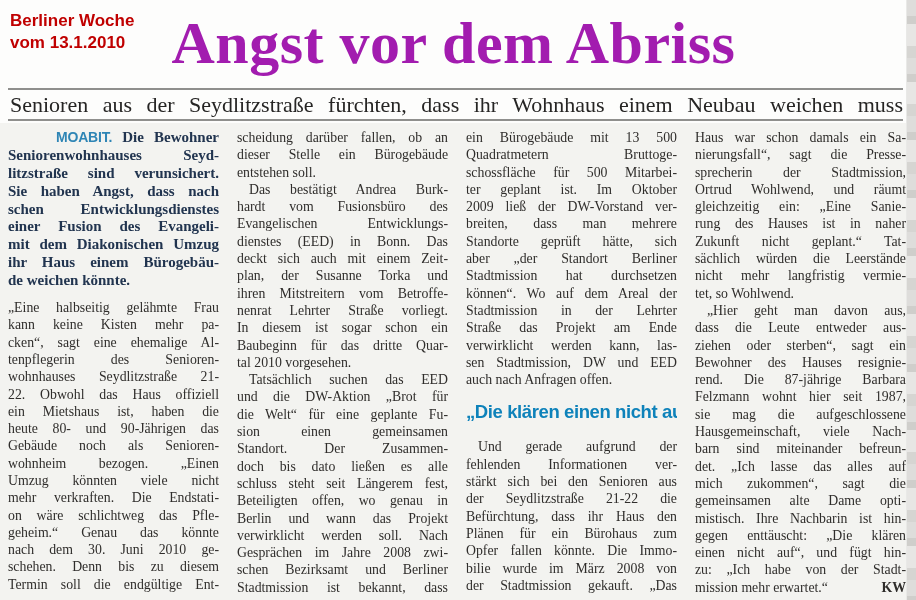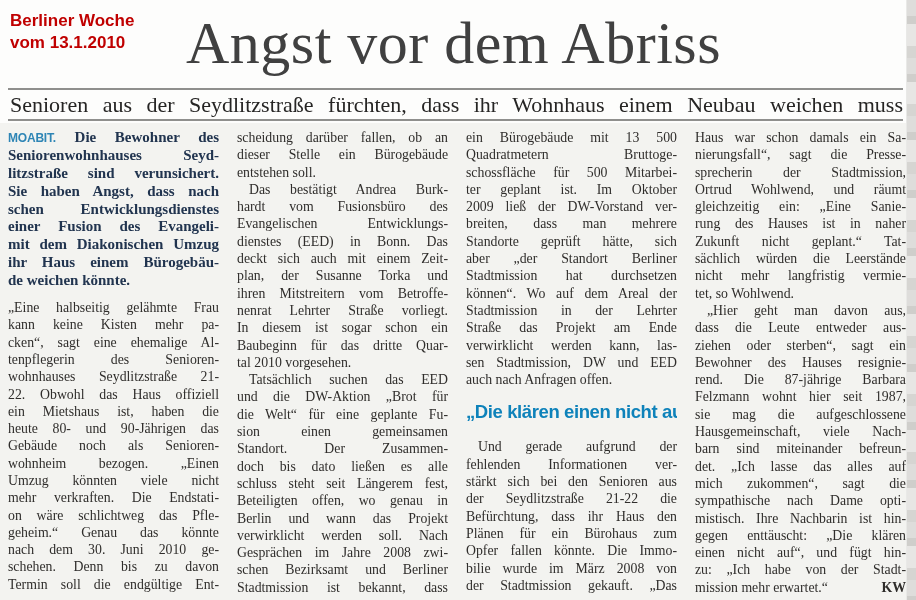--- a/index.html
+++ b/index.html
@@ -9,22 +9,22 @@
   }
   
   .masthead{
     position:absolute; left:10px; top:10px;
     font-family:"Liberation Sans", sans-serif; font-weight:700;
     font-size:17px; line-height:22px;
   }
   
   .headline{
     position:absolute; left:0; top:2px; width:907px; margin:0;
-    text-align:center; font-family:"Liberation Serif", serif; font-weight:400;
-    font-size:60px; line-height:82px; color:#404040; letter-spacing:0.5px;
+    text-align:center; font-family:"Liberation Serif", serif; font-weight:700;
+    font-size:60px; line-height:82px; color:#a21caf; letter-spacing:0.5px;
   }
   .rule{position:absolute; left:8px; width:895px; height:2px; background:#8f8f8d;}
   .rule.top{top:88px;}
   .rule.bottom{top:119px;}
   .subheadline{
     position:absolute; left:10px; top:91px; width:893px; margin:0;
     font-family:"Liberation Serif", serif; font-weight:400;
     font-size:22px; line-height:27px; color:#262524;
     text-align:justify;
   }
@@ -50,21 +50,21 @@
   .ll{text-align:left;}
   .para.ind > div:first-child{text-indent:12px;}
   
   .lead{margin-bottom:9px;}
   .lead .jl, .lead .ll{
     font-weight:700; font-size:15px; line-height:17.9px; max-height:17.9px;
     color:#21344f;
   }
   .lead .loc{
     font-family:"Liberation Sans", sans-serif; font-weight:700;
-    font-size:12px; letter-spacing:-0.2px;
+    font-size:14px; letter-spacing:-0.2px;margin-left:48px;
   }
   
   .qhead{
     margin:13px 0 15px 0; height:22px;
     font-family:"Liberation Sans", sans-serif; font-weight:700;
     font-size:18.5px; letter-spacing:-0.4px; color:#0e82ba; white-space:nowrap;
   }
   
   .sigline{display:flex; justify-content:space-between;}
   .sigline .sig{font-weight:700;}
@@ -107,21 +107,21 @@
           <div class="jl">22. Obwohl das Haus offiziell</div>
           <div class="jl">ein Mietshaus ist, haben die</div>
           <div class="jl">heute 80- und 90-Jährigen das</div>
           <div class="jl">Gebäude noch als Senioren-</div>
           <div class="jl">wohnheim bezogen. „Einen</div>
           <div class="jl">Umzug könnten viele nicht</div>
           <div class="jl">mehr verkraften. Die Endstati-</div>
           <div class="jl">on wäre schlichtweg das Pfle-</div>
           <div class="jl">geheim.“ Genau das könnte</div>
           <div class="jl">nach dem 30. Juni 2010 ge-</div>
-          <div class="jl">schehen. Denn bis zu davon</div>
+          <div class="jl">schehen. Denn bis zu diesem</div>
           <div class="jl">Termin soll die endgültige Ent-</div>
         </div>
       </div>
       <div class="col">
         <div class="para">
           <div class="jl">scheidung darüber fallen, ob an</div>
           <div class="jl">dieser Stelle ein Bürogebäude</div>
           <div class="ll">entstehen soll.</div>
         </div>
         <div class="para ind">
@@ -202,21 +202,21 @@
           <div class="jl">dass die Leute entweder aus-</div>
           <div class="jl">ziehen oder sterben“, sagt ein</div>
           <div class="jl">Bewohner des Hauses resignie-</div>
           <div class="jl">rend. Die 87-jährige Barbara</div>
           <div class="jl">Felzmann wohnt hier seit 1987,</div>
           <div class="jl">sie mag die aufgeschlossene</div>
           <div class="jl">Hausgemeinschaft, viele Nach-</div>
           <div class="jl">barn sind miteinander befreun-</div>
           <div class="jl">det. „Ich lasse das alles auf</div>
           <div class="jl">mich zukommen“, sagt die</div>
-          <div class="jl">sympathische nach Dame opti-</div>
+          <div class="jl">gemeinsamen alte Dame opti-</div>
           <div class="jl">mistisch. Ihre Nachbarin ist hin-</div>
           <div class="jl">gegen enttäuscht: „Die klären</div>
           <div class="jl">einen nicht auf“, und fügt hin-</div>
           <div class="jl">zu: „Ich habe von der Stadt-</div>
           <div class="sigline">
             <div style="display: inline;">mission mehr erwartet.“</div>
             <div class="sig" style="display: inline;">KW</div>
           </div>
         </div>
       </div>

